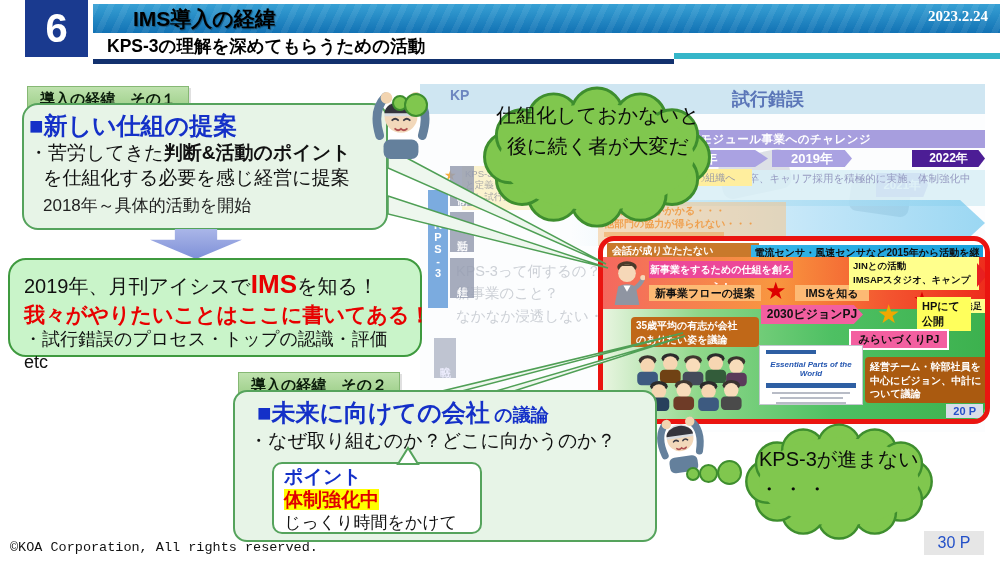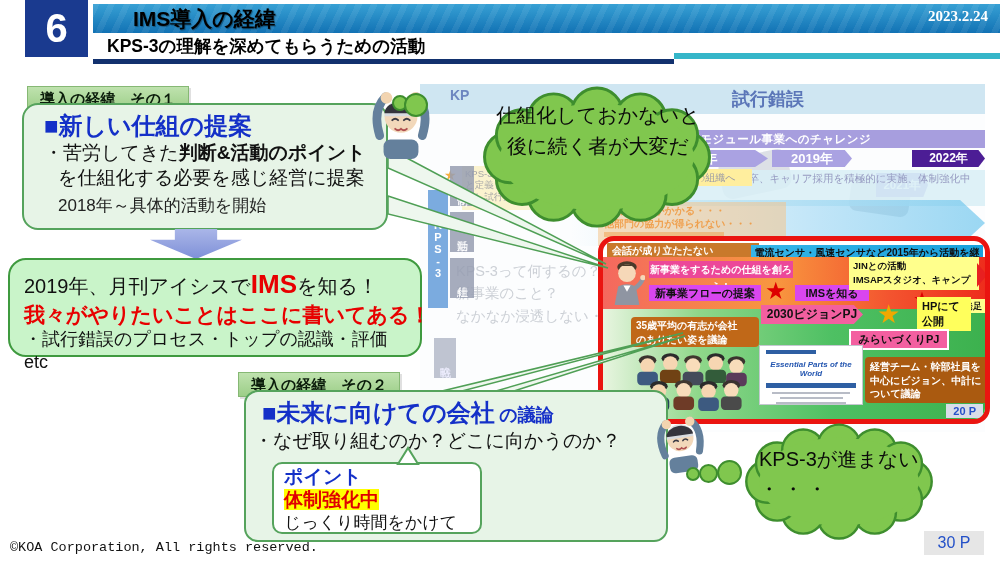--- a/index.html
+++ b/index.html
@@ -4,21 +4,21 @@
 <style>
   html,body{margin:0;padding:0;background:#888;}
   .slide{position:relative;width:1000px;height:563px;background:#ffffff;overflow:hidden;
          font-family:"Liberation Sans","DejaVu Sans",sans-serif;}
   .abs{position:absolute;}
   .vtext{writing-mode:vertical-rl;text-orientation:upright;display:flex;align-items:center;justify-content:center;}
   .chev{clip-path:polygon(0 0,91% 0,100% 50%,91% 100%,0 100%);display:flex;align-items:center;justify-content:center;}
   .tagline{background:linear-gradient(180deg,#bfe2ae,#9cce88);border:1px solid #86b874;color:#0b1c0b;
            font-weight:700;font-size:15px;line-height:23px;padding:0 12px;box-shadow:2px 2px 0 rgba(0,0,0,.12);}
   .callout{background:#e7f4e7;border:2px solid #55a35c;border-radius:16px;}
-  .ybox{background:#d946ef;color:#111;font-weight:700;display:flex;align-items:center;justify-content:center;}
+  .ybox{background:#fdba74;color:#111;font-weight:700;display:flex;align-items:center;justify-content:center;}
   .star{line-height:1;}
   .dot{background:#80c74e;border:2px solid #3e8e2e;border-radius:50%;}
   .cloudtext{color:#0a0a0a;font-weight:500;text-align:center;}
 </style>
 </head>
 <body>
 
 <div class="slide">
 
   <div class="abs" style="left:420px;top:84px;width:565px;height:348px;background:#fcfdfe;">
@@ -185,42 +185,42 @@
   </div>
 
   <svg class="abs" style="left:0;top:0;" width="1000" height="563" viewBox="0 0 1000 563">
     <path d="M388,148 L606,264 L388,168 Z" fill="#eef7ee" stroke="#4f9f55" stroke-width="1.5"></path>
     <path d="M388,196 L608,268 L388,214 Z" fill="#eef7ee" stroke="#4f9f55" stroke-width="1.5"></path>
     <path d="M442,391 L683,333 L462,391 Z" fill="#eef7ee" stroke="#4f9f55" stroke-width="1.5"></path>
     <path d="M496,391 L685,336 L514,391 Z" fill="#eef7ee" stroke="#4f9f55" stroke-width="1.5"></path>
   </svg>
 
   <div class="abs tagline" style="left:27px;top:86px;">導入の経緯　その１</div>
-  <div class="abs callout" style="left:22px;top:103px;width:366px;height:127px;padding:6px 20px;box-sizing:border-box;">
+  <div class="abs callout" style="left:22px;top:103px;width:366px;height:127px;padding:6px 5px;box-sizing:border-box;">
     <div style="color:#1430c8;font-weight:700;font-size:24px;line-height:1.25;">■新しい仕組の提案</div>
     <div style="font-size:19px;color:#111;line-height:1.3;">
       <span>・苦労してきた</span><span style="font-weight:700;">判断&amp;活動のポイント</span>
     </div>
     <div style="font-size:19px;color:#111;line-height:1.3;padding-left:14px;">を仕組化する必要を感じ経営に提案</div>
     <div style="font-size:17px;color:#222;margin-top:4px;padding-left:14px;">2018年～具体的活動を開始</div>
   </div>
 
   <div class="abs" style="left:150px;top:229px;width:92px;height:30px;background:linear-gradient(180deg,#aab6e8,#7e90d8);
               clip-path:polygon(27% 0,73% 0,73% 36%,100% 36%,50% 100%,0 36%,27% 36%);"></div>
 
   <div class="abs" style="left:8px;top:258px;width:414px;height:99px;background:#c9f4c9;border:2px solid #3f9a3f;border-radius:18px;padding:8px 14px;box-sizing:border-box;">
     <div style="font-size:20px;color:#111;line-height:1.25;white-space:nowrap;">
       <span>2019年、月刊アイシスで</span><span style="color:#e80000;font-weight:700;font-size:26px;">IMS</span><span>を知る！</span>
     </div>
     <div style="color:#e80000;font-weight:700;font-size:21px;line-height:1.3;white-space:nowrap;">我々がやりたいことはここに書いてある！</div>
     <div style="font-size:18px;color:#111;line-height:1.3;">・試行錯誤のプロセス・トップの認識・評価 etc</div>
   </div>
 
   <div class="abs tagline" style="left:238px;top:372px;">導入の経緯　その２</div>
-  <div class="abs callout" style="left:244px;top:390px;width:424px;height:152px;padding:6px 8px;box-sizing:border-box;border-radius:14px;">
+  <div class="abs callout" style="left:233px;top:390px;width:424px;height:152px;padding:6px 14px;box-sizing:border-box;border-radius:14px;">
     <div style="line-height:1.25;padding-left:8px;white-space:nowrap;">
       <span style="color:#1430c8;font-weight:700;font-size:24px;">■未来に向けての会社</span>
       <span style="color:#1430c8;font-weight:700;font-size:18px;">の議論</span>
     </div>
     <div style="font-size:19px;color:#111;line-height:1.35;">・なぜ取り組むのか？どこに向かうのか？</div>
   </div>
   <div class="abs" style="left:272px;top:462px;width:210px;height:72px;background:#fff;border:2px solid #55a35c;border-radius:10px;padding:2px 10px;box-sizing:border-box;z-index:3;">
     <div style="color:#1430c8;font-weight:700;font-size:19px;line-height:1.2;">ポイント</div>
     <div style="line-height:1.2;"><span style="color:#e00000;font-weight:700;font-size:19px;background:#ffff00;">体制強化中</span></div>
     <div style="font-size:17px;color:#111;line-height:1.25;">じっくり時間をかけて</div>

